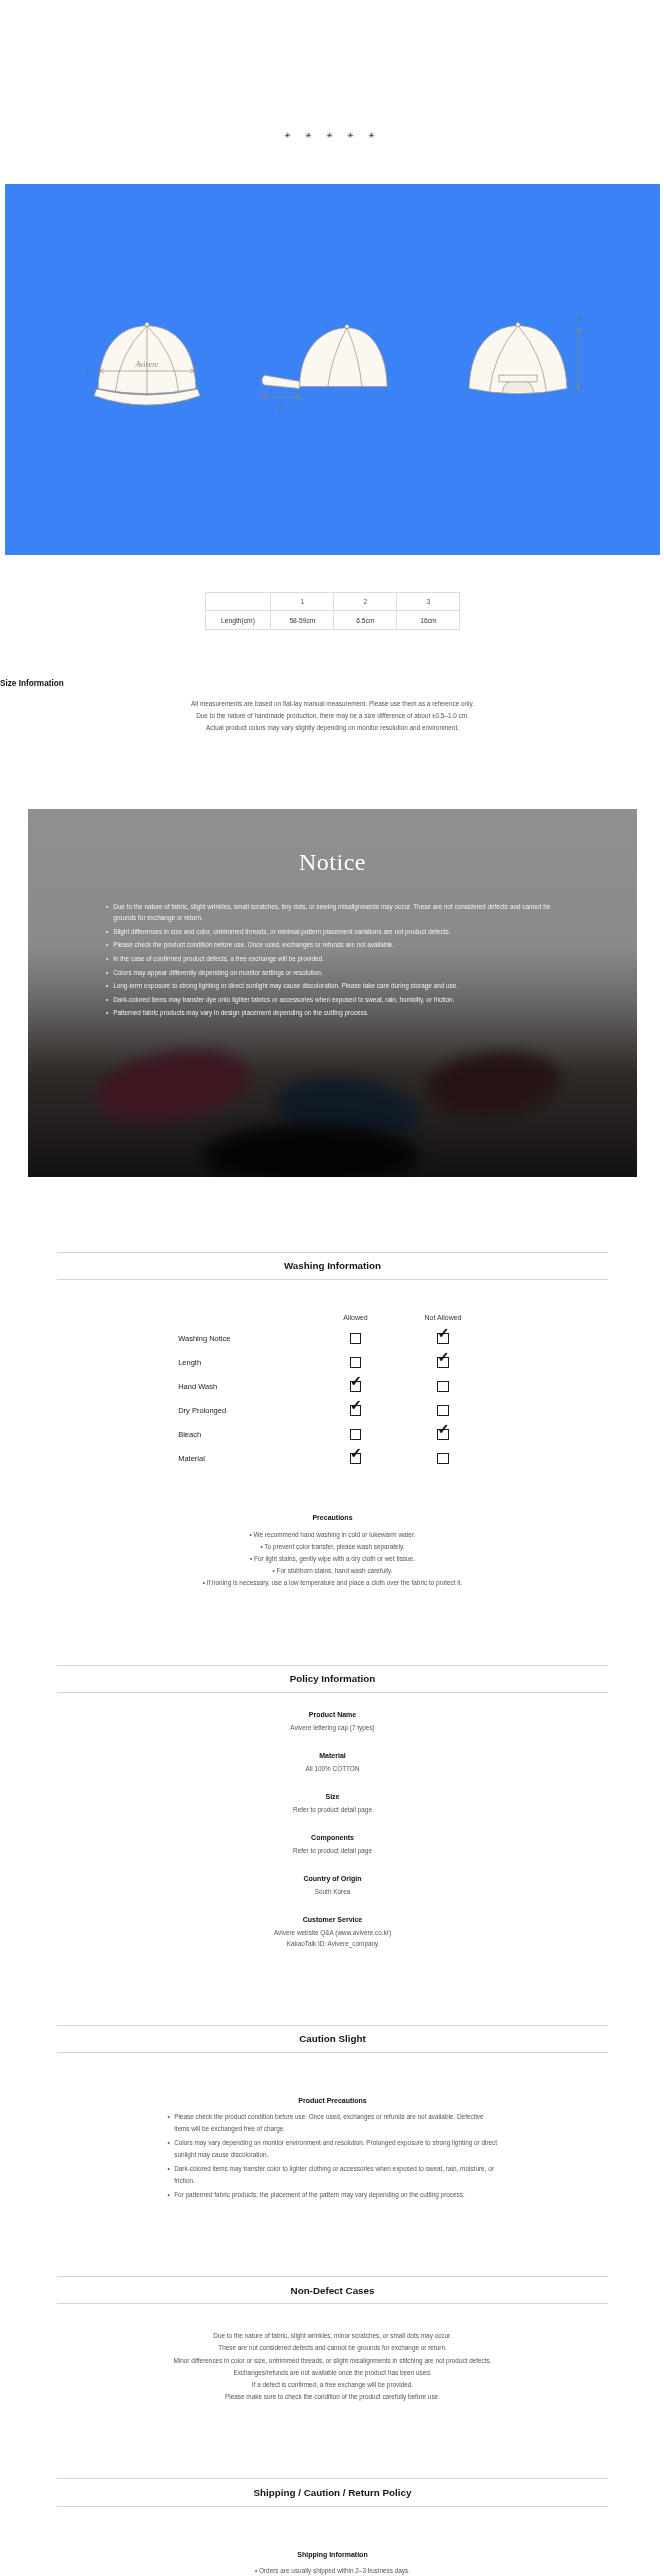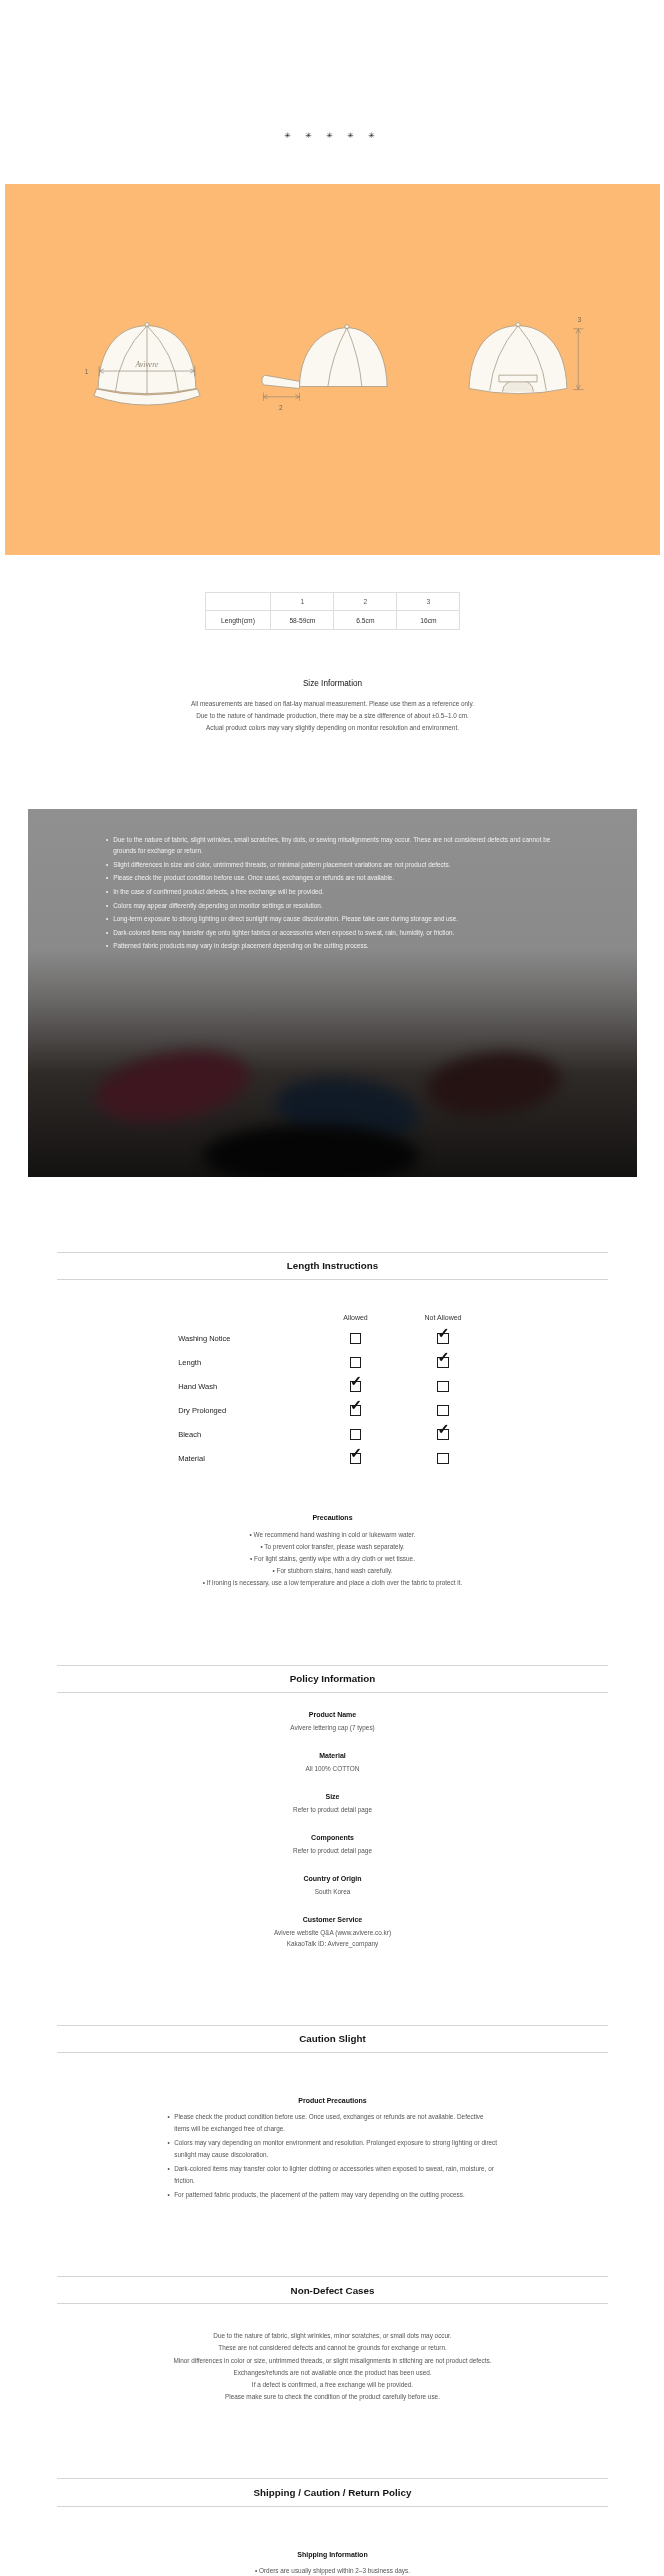--- a/index.html
+++ b/index.html
@@ -16,21 +16,21 @@
     text-align:center;
     font-size:7.7px;
     letter-spacing:6.2px;
     color:#1a1a1a;
     margin-bottom:44px;
   }
   
   .diagram{
     margin:0 5px;
     height:371px;
-    background:#fdba74;
+    background:#3b82f6;
     display:flex;
     align-items:center;
     justify-content:center;
     gap:15.5px;
   }
   .cap-svg{display:block;}
   
   .size-table{
     margin:37px auto 0;
     border-collapse:collapse;
@@ -40,23 +40,23 @@
   .size-table td{
     border:0.5px solid #e0dedb;
     padding:5.2px 15.5px;
     text-align:center;
     min-width:31px;
   }
   .size-table tr:first-child td{color:#555;}
   
   .center-title{
     margin-top:49px;
-    text-align:center;
+    text-align:left;
     font-size:8.2px;
-    font-weight:400;
+    font-weight:700;
     color:#111;
   }
   .center-lines{margin-top:10.3px;text-align:center;font-size:6.4px;color:#555;line-height:1.85;}
   .center-lines p{margin:0;}
   
   .notice{
     position:relative;
     margin:75px 28px 0;
     height:368px;
     background:linear-gradient(180deg,#909090 0%,#8a8a8a 38%,#6a6867 52%,#2e2a28 72%,#141211 100%);
@@ -234,33 +234,34 @@
   <p>All measurements are based on flat-lay manual measurement. Please use them as a reference only.</p>
   <p>Due to the nature of handmade production, there may be a size difference of about ±0.5–1.0 cm.</p>
   <p>Actual product colors may vary slightly depending on monitor resolution and environment.</p>
 </div>
 
 <div class="notice">
   <div class="notice-photo-blob blob-a"></div>
   <div class="notice-photo-blob blob-b"></div>
   <div class="notice-photo-blob blob-c"></div>
   <div class="notice-photo-blob blob-d"></div>
+  <h2 class="notice-title">Notice</h2>
   <ul class="notice-list">
     <li>Due to the nature of fabric, slight wrinkles, small scratches, tiny dots, or sewing misalignments may occur. These are not considered defects and cannot be grounds for exchange or return.</li>
     <li>Slight differences in size and color, untrimmed threads, or minimal pattern placement variations are not product defects.</li>
     <li>Please check the product condition before use. Once used, exchanges or refunds are not available.</li>
     <li>In the case of confirmed product defects, a free exchange will be provided.</li>
     <li>Colors may appear differently depending on monitor settings or resolution.</li>
     <li>Long-term exposure to strong lighting or direct sunlight may cause discoloration. Please take care during storage and use.</li>
     <li>Dark-colored items may transfer dye onto lighter fabrics or accessories when exposed to sweat, rain, humidity, or friction.</li>
     <li>Patterned fabric products may vary in design placement depending on the cutting process.</li>
   </ul>
 </div>
 
-<div class="sec-head">Length Instructions</div>
+<div class="sec-head">Washing Information</div>
 <div class="wash-table">
   <div class="wash-row head">
     <div class="lbl"></div>
     <div class="col">Allowed</div>
     <div class="col">Not Allowed</div>
   </div>
   <div class="wash-row">
     <div class="lbl">Washing Notice</div>
     <div class="col"><span class="cb"><span class="mark"></span></span></div>
     <div class="col"><span class="cb"><span class="mark">✓</span></span></div>

